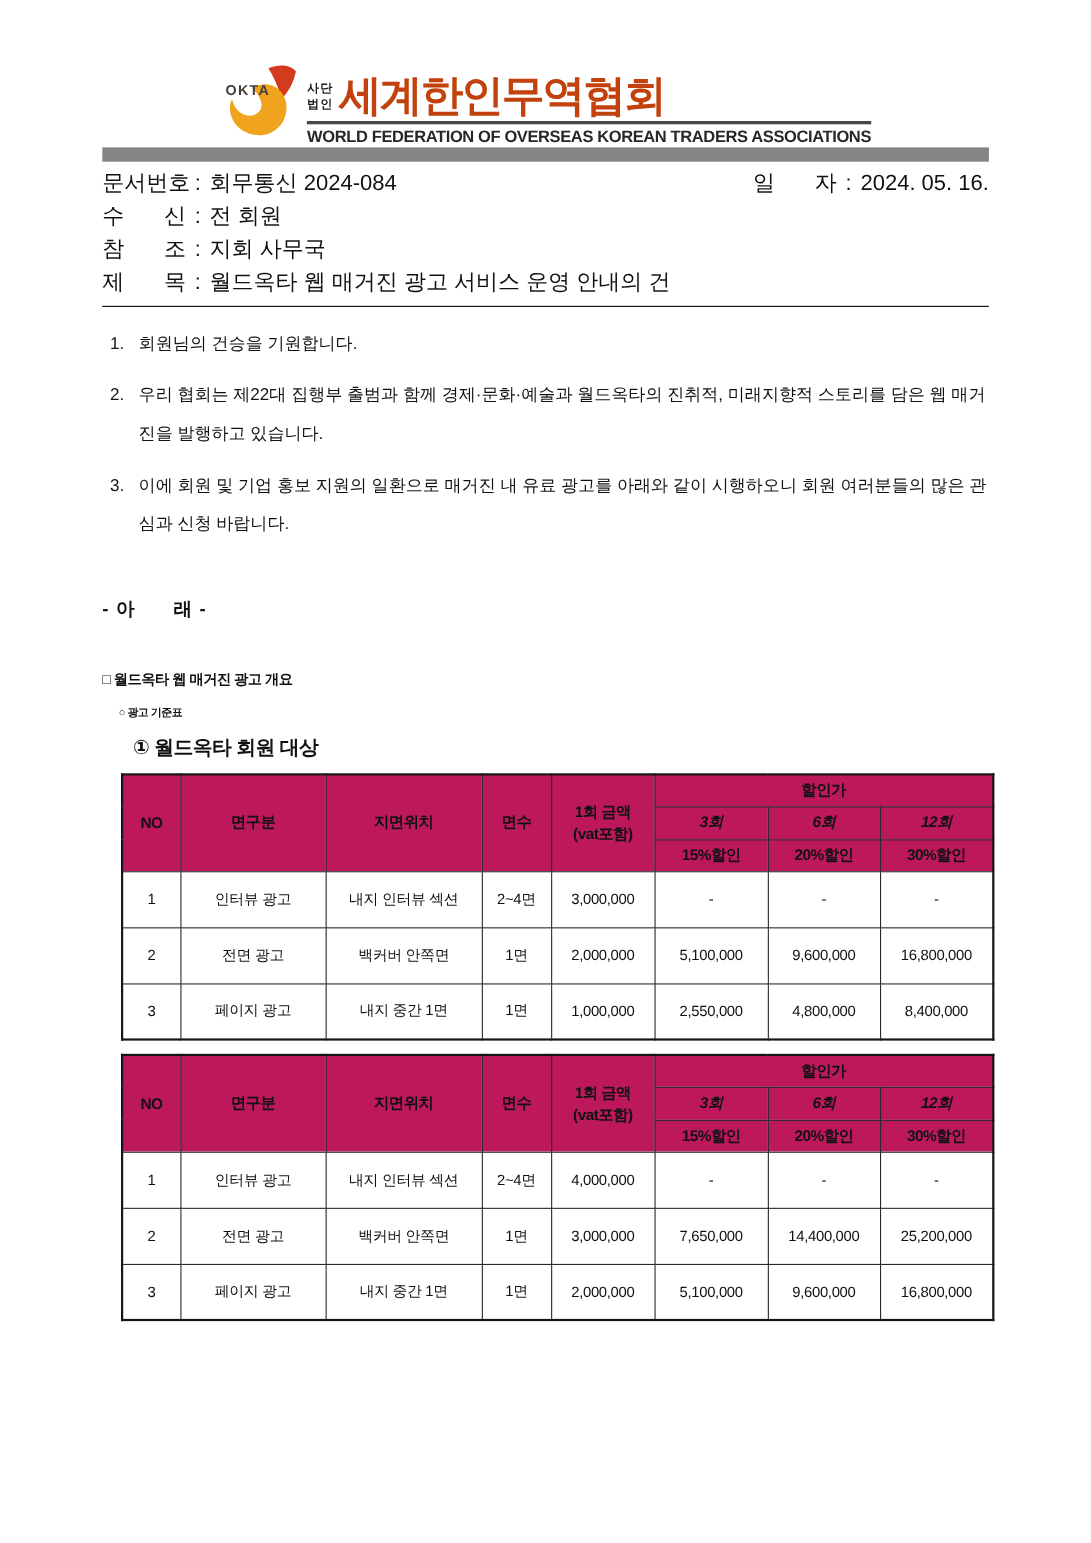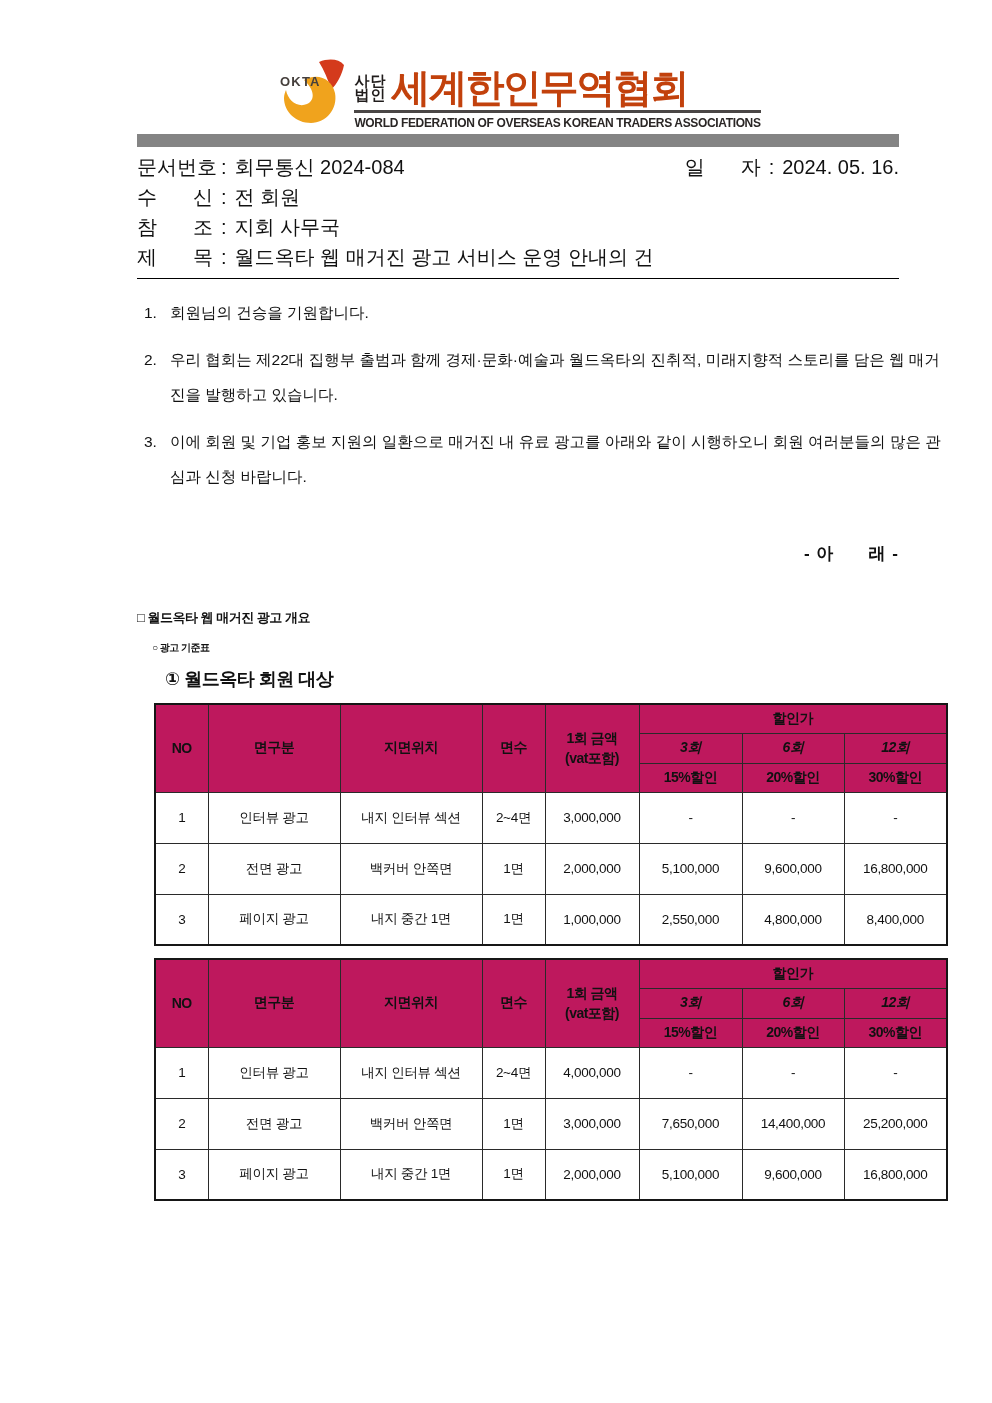--- a/index.html
+++ b/index.html
@@ -1,50 +1,50 @@
 <!DOCTYPE html>
 <html><head>
 <meta charset="utf-8">
 <style>
   * { margin: 0; padding: 0; box-sizing: border-box; }
   html, body { background: #ffffff; }
   body { font-family: "Liberation Sans", "DejaVu Sans", sans-serif; color: #111; }
-  .page { width: 992px; height: 1403px; background: #fff; overflow: hidden; position: relative; padding-left: 44px; }
+  .page { width: 992px; height: 1403px; background: #fff; overflow: hidden; position: relative; }
   .content { padding: 0 93px; }
 
   
   .masthead { display: flex; justify-content: center; align-items: flex-start; padding-top: 57px; }
   .logo-svg { width: 76px; height: 76px; flex: 0 0 auto; margin-right: 3px; }
   .masthead-text { padding-top: 10px; }
   .masthead-top { display: flex; align-items: center; }
-  .org-type { display: flex; flex-direction: column; font-size: 15px; font-weight: bold; line-height: 14px; letter-spacing: 1px; margin-right: 5px; color: #201c1b; }
+  .org-type { display: flex; flex-direction: column; font-size: 11px; font-weight: bold; line-height: 14px; letter-spacing: 1px; margin-right: 5px; color: #201c1b; }
   .org-name { font-size: 39px; font-weight: 900; letter-spacing: -2px; color: #c2410c; line-height: 42px; white-space: nowrap; }
   .masthead-rule { border-bottom: 3px solid #4a4645; margin-top: 1px; }
-  .org-name-en { font-size: 12px; font-weight: bold; letter-spacing: -0.35px; color: #2a2625; padding-top: 3px; white-space: nowrap; }
+  .org-name-en { font-size: 15px; font-weight: bold; letter-spacing: -0.35px; color: #2a2625; padding-top: 3px; white-space: nowrap; }
 
   
   .gray-bar { height: 13px; background: #848484; margin-top: 1px; }
 
   
   .meta { margin-top: 5px; font-size: 20px; }
   .meta-row { display: flex; justify-content: space-between; line-height: 30px; }
   .meta-pair { display: flex; }
   .meta-label { display: inline-block; width: 76px; text-align: justify; text-align-last: justify; white-space: pre; }
   .meta-colon { padding: 0 8px; }
   .meta-value { white-space: pre; }
   .subject-rule { border-bottom: 1.6px solid #000; margin-top: 6px; }
 
   
   .body-paras { margin-top: 16px; }
   .para { position: relative; padding-left: 33px; font-size: 15.5px; line-height: 35px; word-break: break-all; width: 809px; }
   .para + .para { margin-top: 12px; }
   .para-no { position: absolute; left: 7px; top: 0; }
 
   
-  .below-sep { margin-top: 48px; text-align: right; font-size: 17px; font-weight: bold; white-space: pre; letter-spacing: 1px; }
+  .below-sep { margin-top: 48px; text-align: left; font-size: 17px; font-weight: bold; white-space: pre; letter-spacing: 1px; }
   .sec-overview { margin-top: 44px; font-size: 13px; font-weight: bold; letter-spacing: -0.5px; }
   .sec-standard { margin-top: 14px; font-size: 10px; font-weight: bold; padding-left: 15px; letter-spacing: -0.5px; }
   .sec-table-title { margin-top: 12px; font-size: 18px; font-weight: bold; padding-left: 28px; letter-spacing: -0.5px; }
   .sec-table-title.second { margin-top: 22px; }
 
   
   table.pricing { border-collapse: collapse; table-layout: fixed; width: 792px; margin: 12px 0 0 17px; border: 2px solid #161616; }
   table.pricing th, table.pricing td { border: 1.4px solid #2a2a2a; text-align: center; vertical-align: middle; padding: 0 2px; }
   table.pricing th { background: #be185d; font-size: 14px; font-weight: bold; letter-spacing: -0.5px; }
   table.pricing thead tr.h1 th { height: 29px; }

